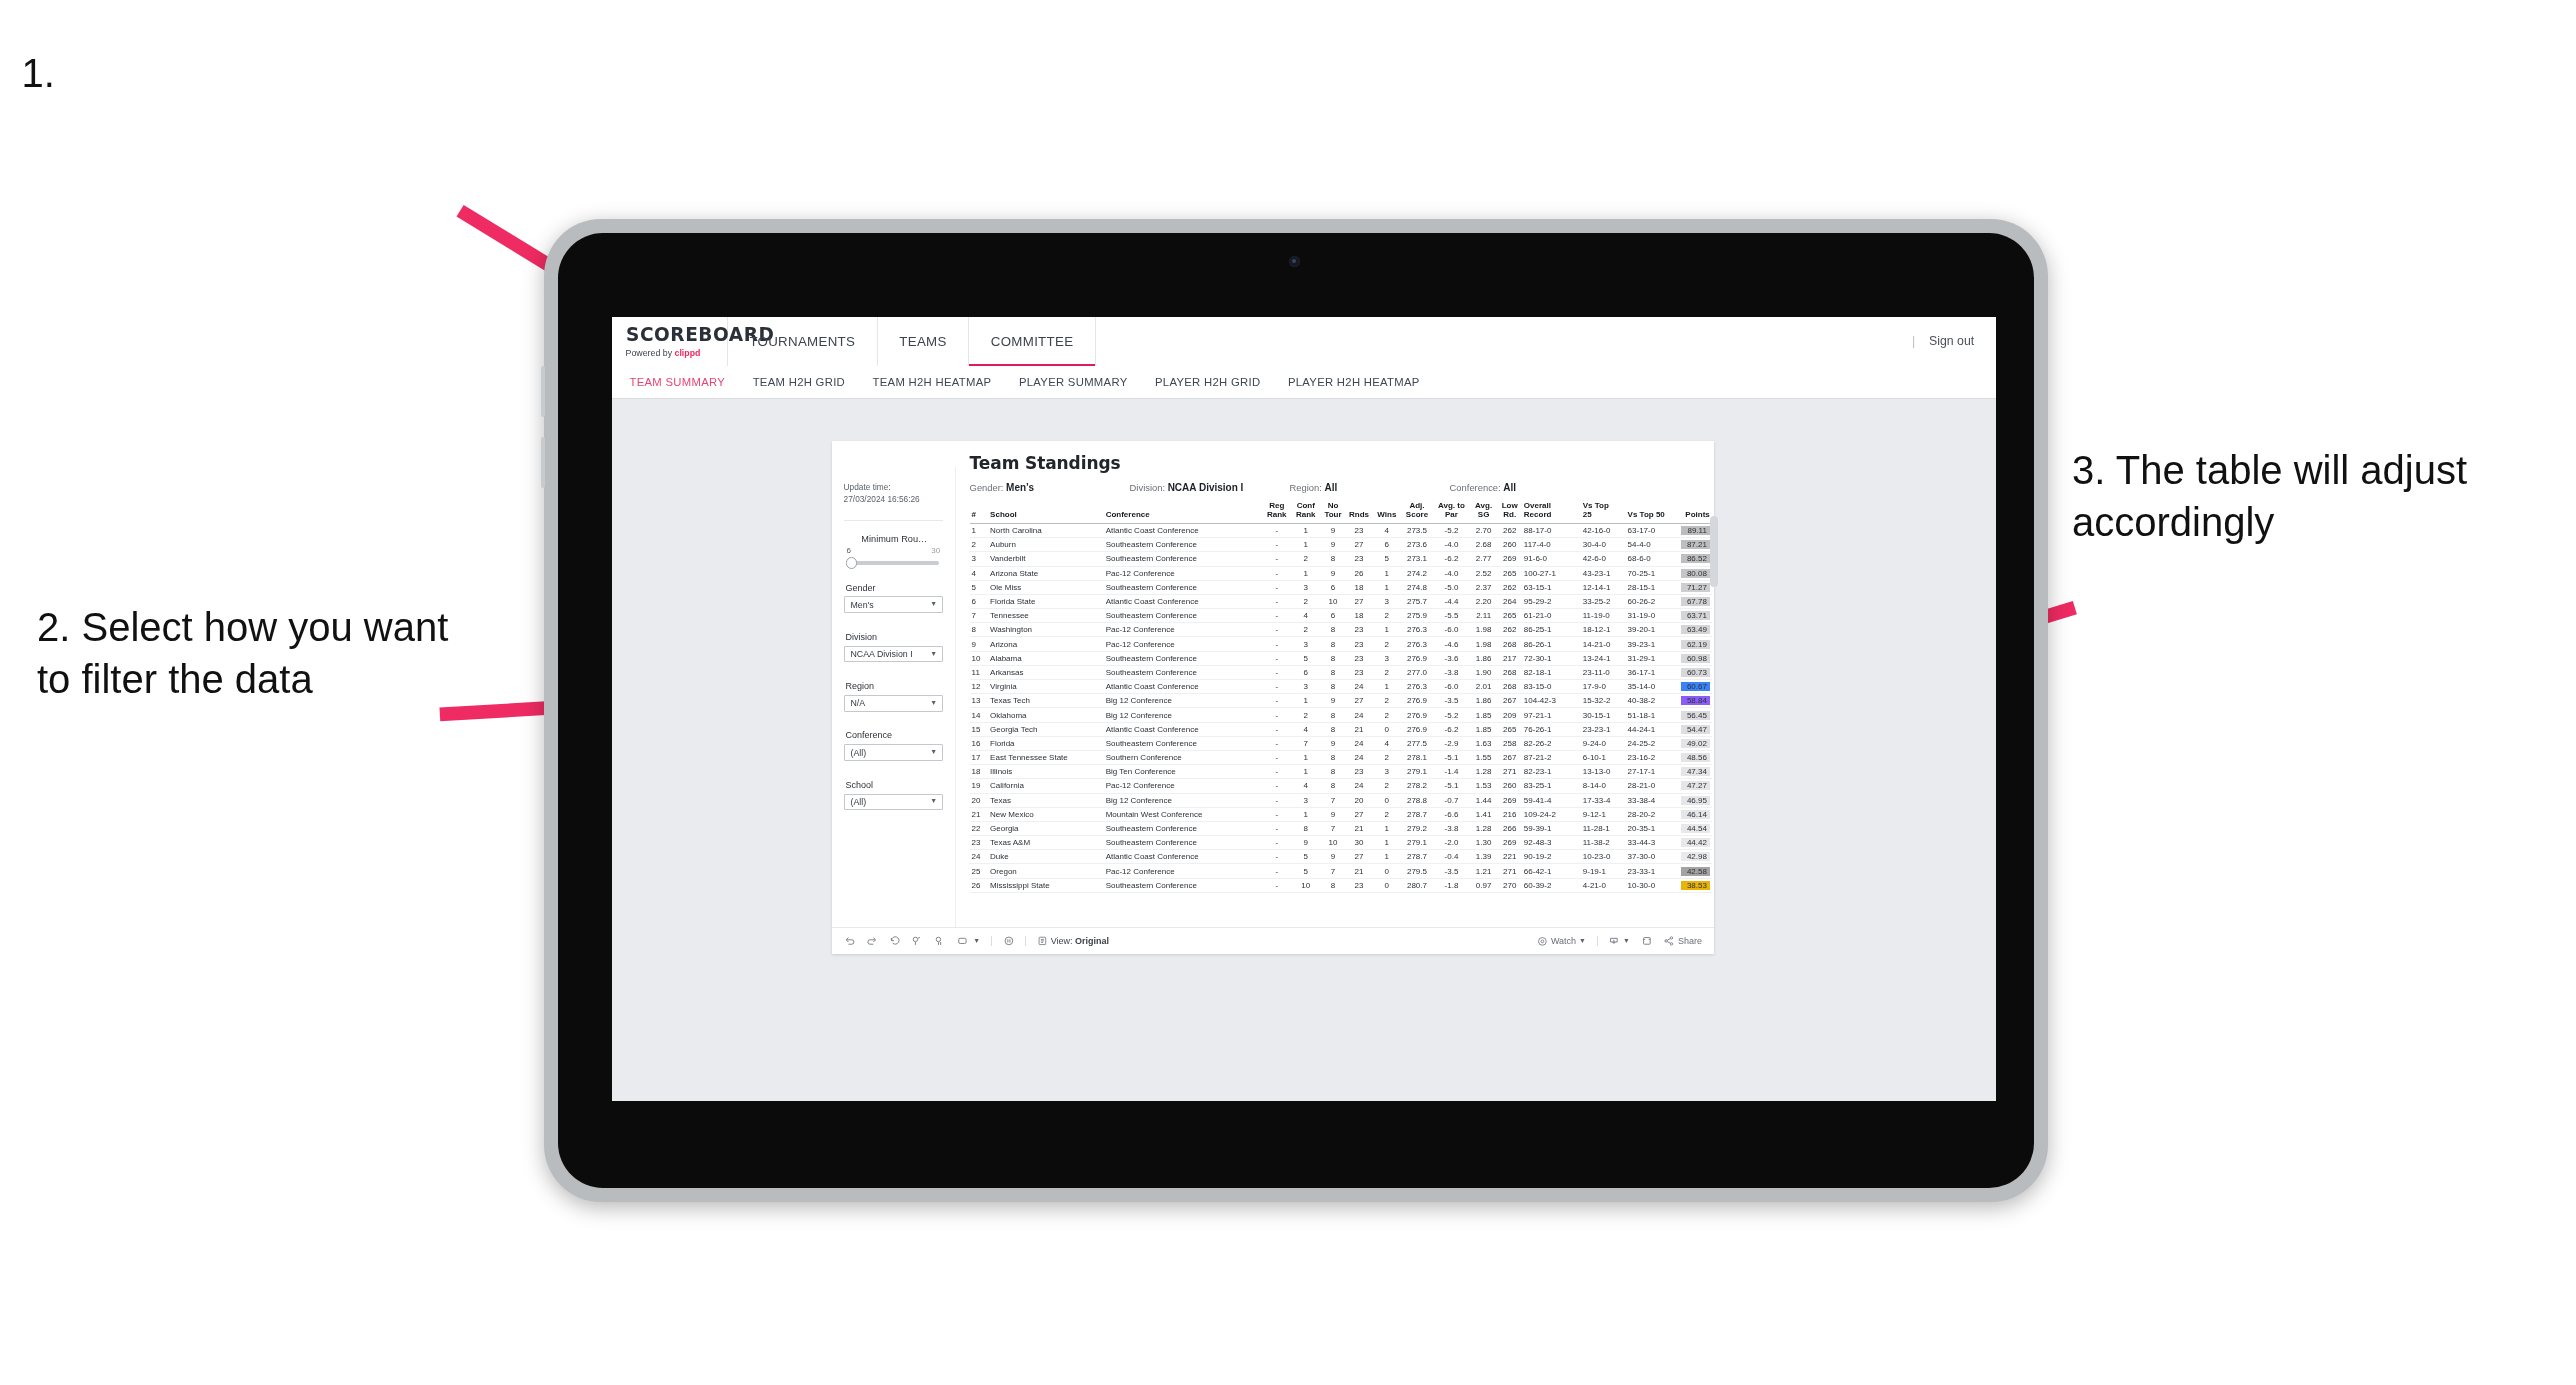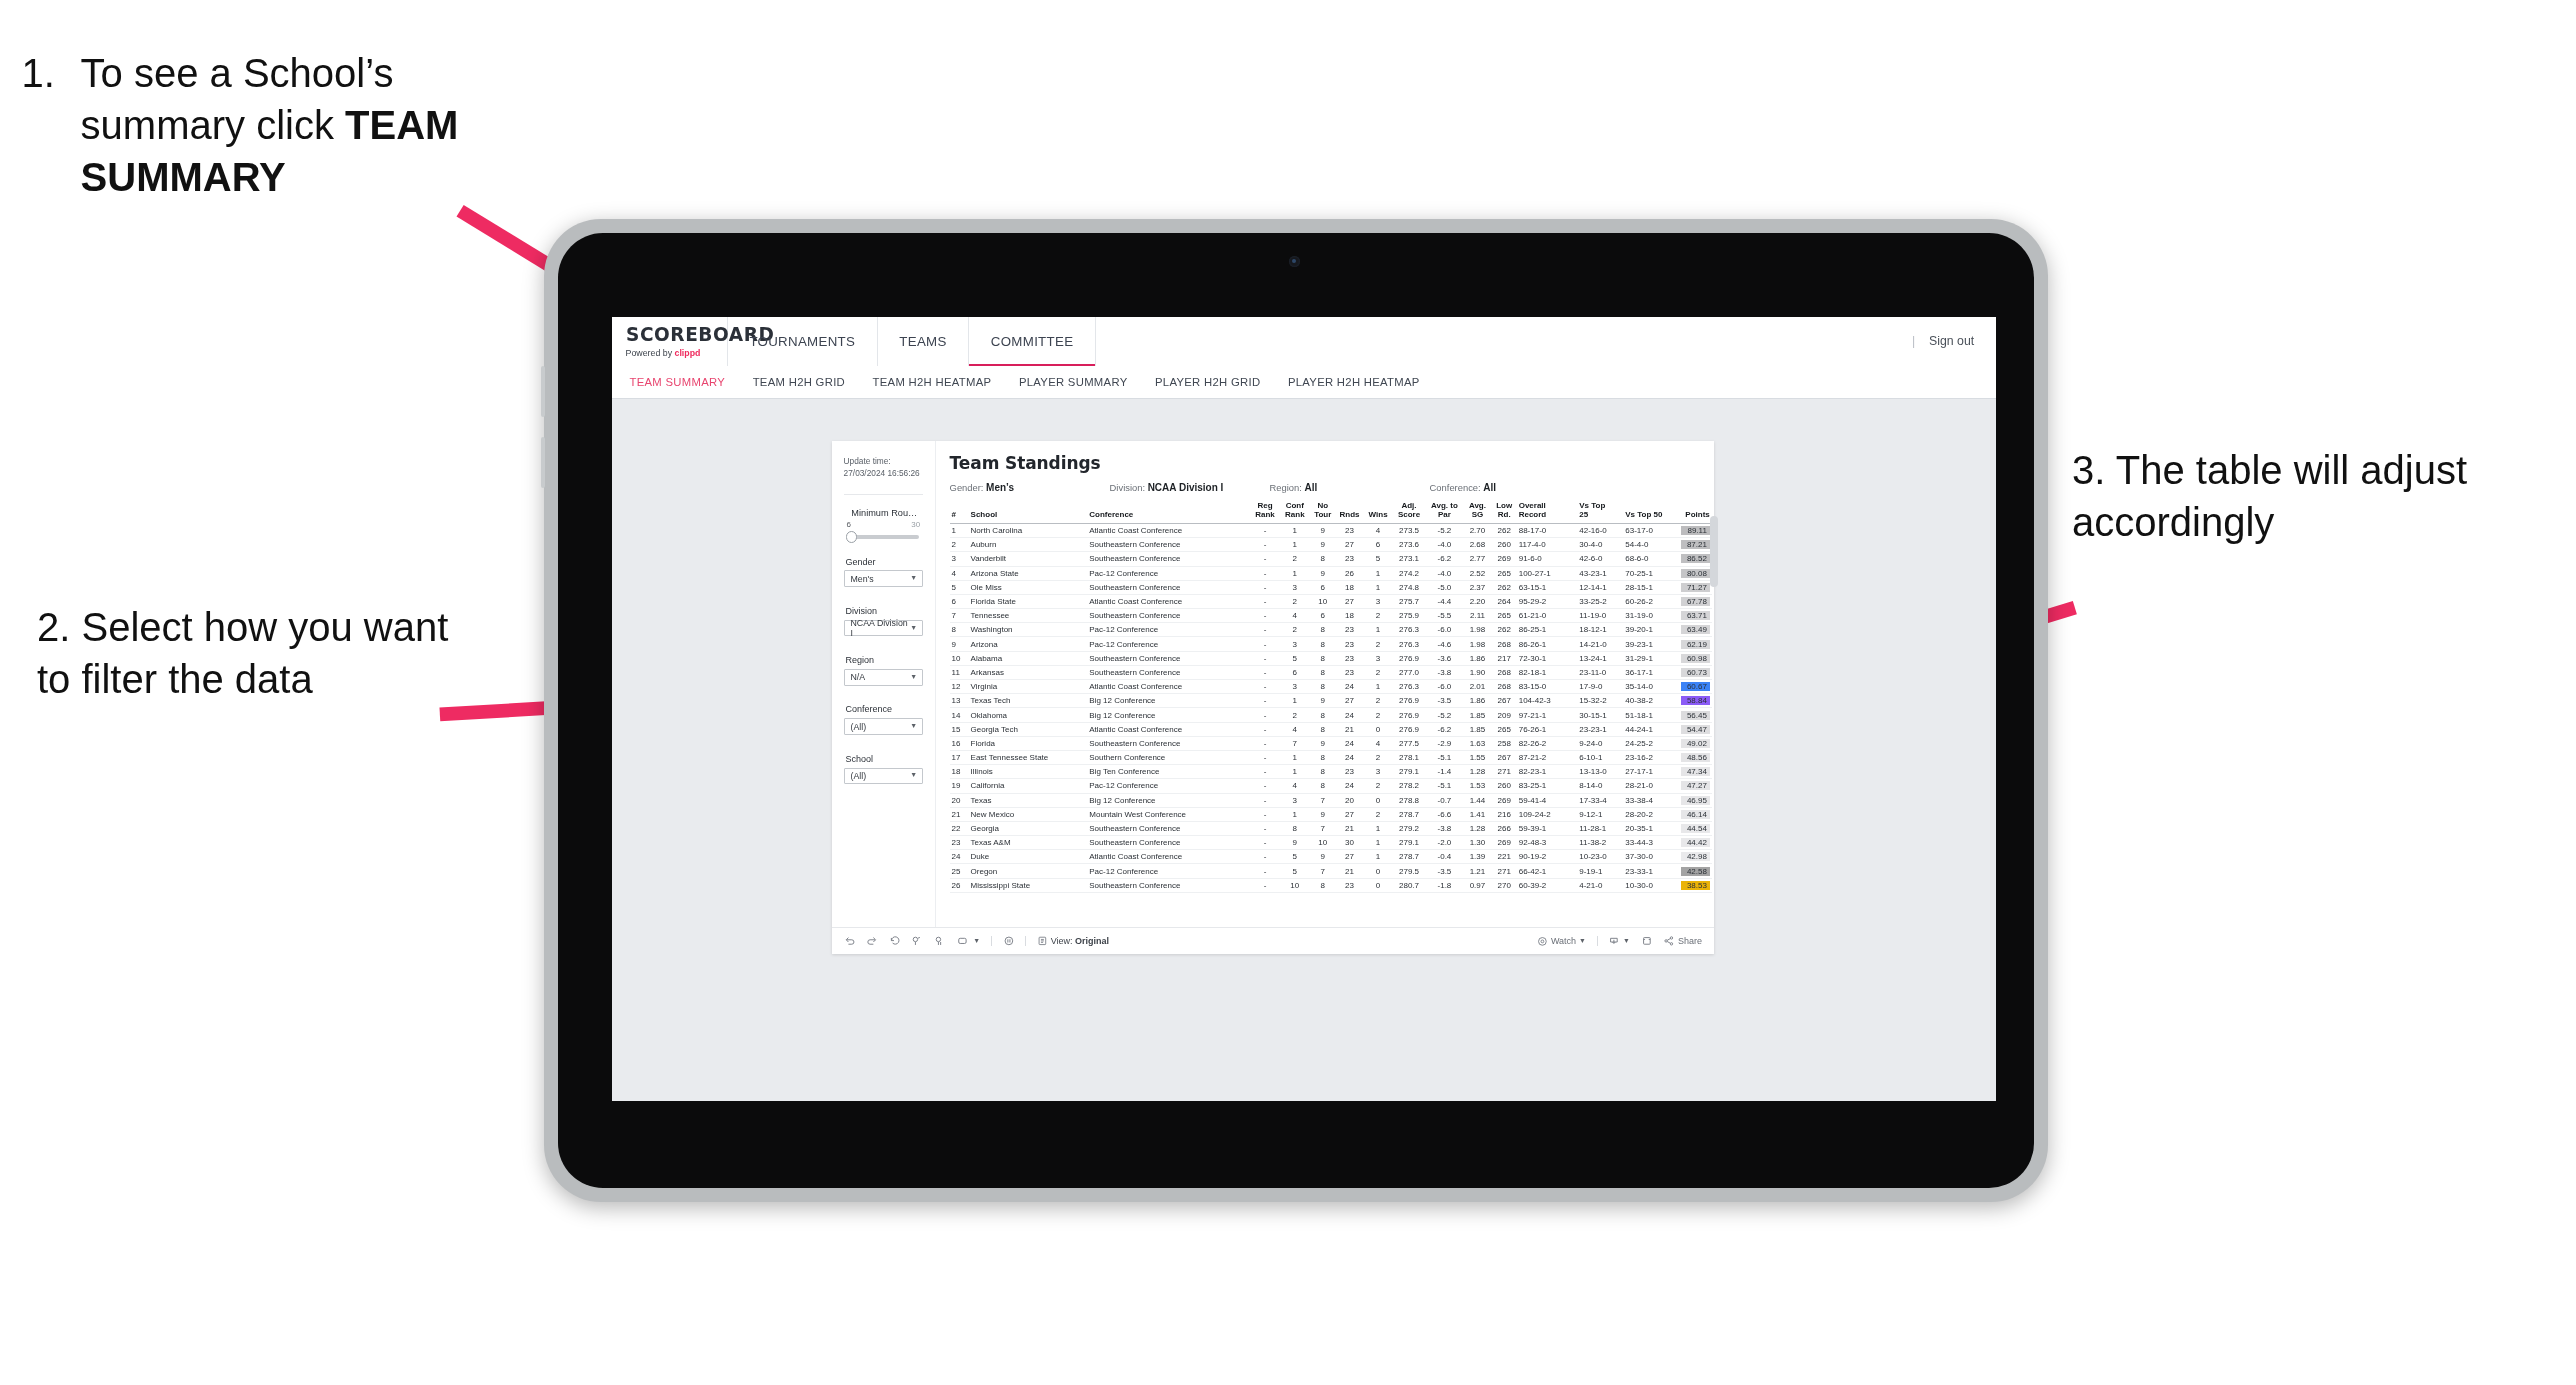--- a/index.html
+++ b/index.html
@@ -67,21 +67,21 @@
   }
   .subtab{font-size:11.3px;color:#404752;letter-spacing:0.3px;cursor:pointer;white-space:nowrap;}
   .subtab.active{color:#e8456f;}
 
   
   .viz{
     position:absolute;left:220px;top:124px;width:882px;height:513px;
     background:#ffffff;box-shadow:0 1px 2.9px rgba(0,0,0,.13);display:flex;flex-direction:column;
   }
   .viz-body{flex:1;display:flex;min-height:0;}
-  .side{width:104px;border-right:1px solid #eceef1;box-sizing:border-box;padding:13.8px 11.8px 0 11.8px;flex-shrink:0;}
+  .side{width:124px;border-right:1px solid #eceef1;box-sizing:border-box;padding:13.8px 11.8px 0 11.8px;flex-shrink:0;margin-top:26px;}
   .upd{font-size:8.3px;color:#5a6068;line-height:1.45;}
   .side hr{border:0;border-top:1px solid #e6e8eb;margin:15.7px 0 12.8px;}
   .f-title{font-size:9px;color:#2c3138;margin:0 0 3.9px 2px;font-weight:400;}
   .f-title.center{text-align:center;font-size:9.2px;margin-bottom:2px;}
   .slider-nums{display:flex;justify-content:space-between;font-size:8px;color:#55595f;padding:0 2.9px 2px;}
   .slider-nums .hi{color:#9aa0a6;}
   .slider-track{position:relative;height:3.9px;background:#c9ccd0;border-radius:2px;margin:3.9px 3.9px 0 3.9px;}
   .slider-knob{position:absolute;left:-1px;top:-3.9px;width:10.8px;height:11.8px;border-radius:5.9px;
     background:#fff;border:1px solid #9aa0a6;box-sizing:border-box;cursor:pointer;}
   .sel{
@@ -121,23 +121,20 @@
   .tb-sep{width:1px;height:10.8px;background:#d9dce0;}
   .tb-grow{flex:1;}
   .tb-label{font-size:9px;color:#3e434a;}
   .tb-label b{font-weight:700;}
 </style>
 </head>
 <body>
 
 <div class="annot annot-1">
   <span class="num">1.</span>
-  <span class="txt">
-    <span>To see a School’s summary click </span><b>TEAM SUMMARY</b>
-  </span>
 </div>
 
 <div class="annot annot-2">2. Select how you want to filter the data</div>
 
 <div class="annot annot-3">3. The table will adjust accordingly</div>
 
 <svg class="arrow" style="left:452px;top:197px;" width="236" height="157" viewBox="0 0 240 160">
   <defs>
       <marker id="ah1" markerWidth="6" markerHeight="6" refX="1.2" refY="3" orient="auto">
     <path d="M0,0 L6,3 L0,6 z" fill="#ee2b62"></path>

